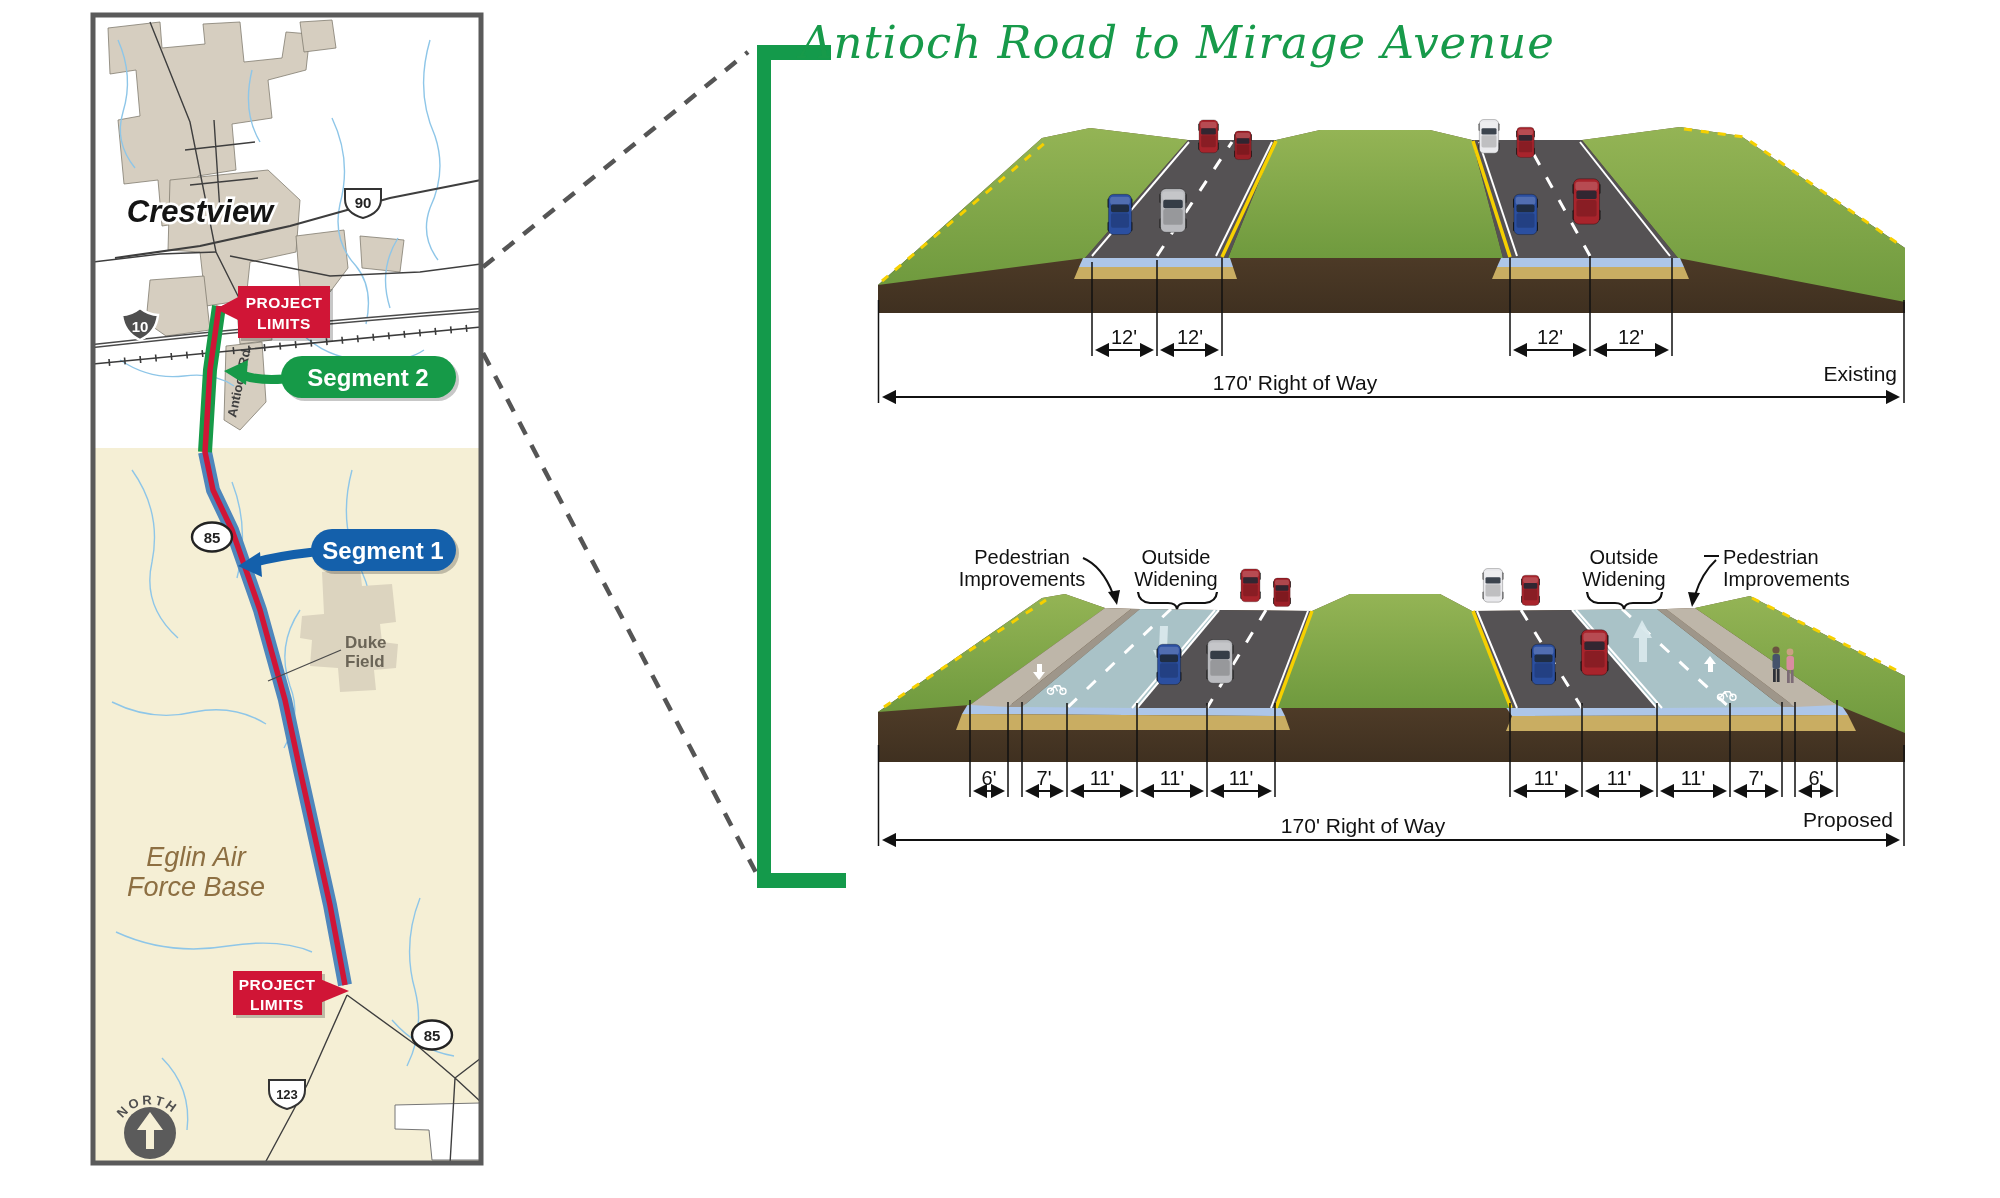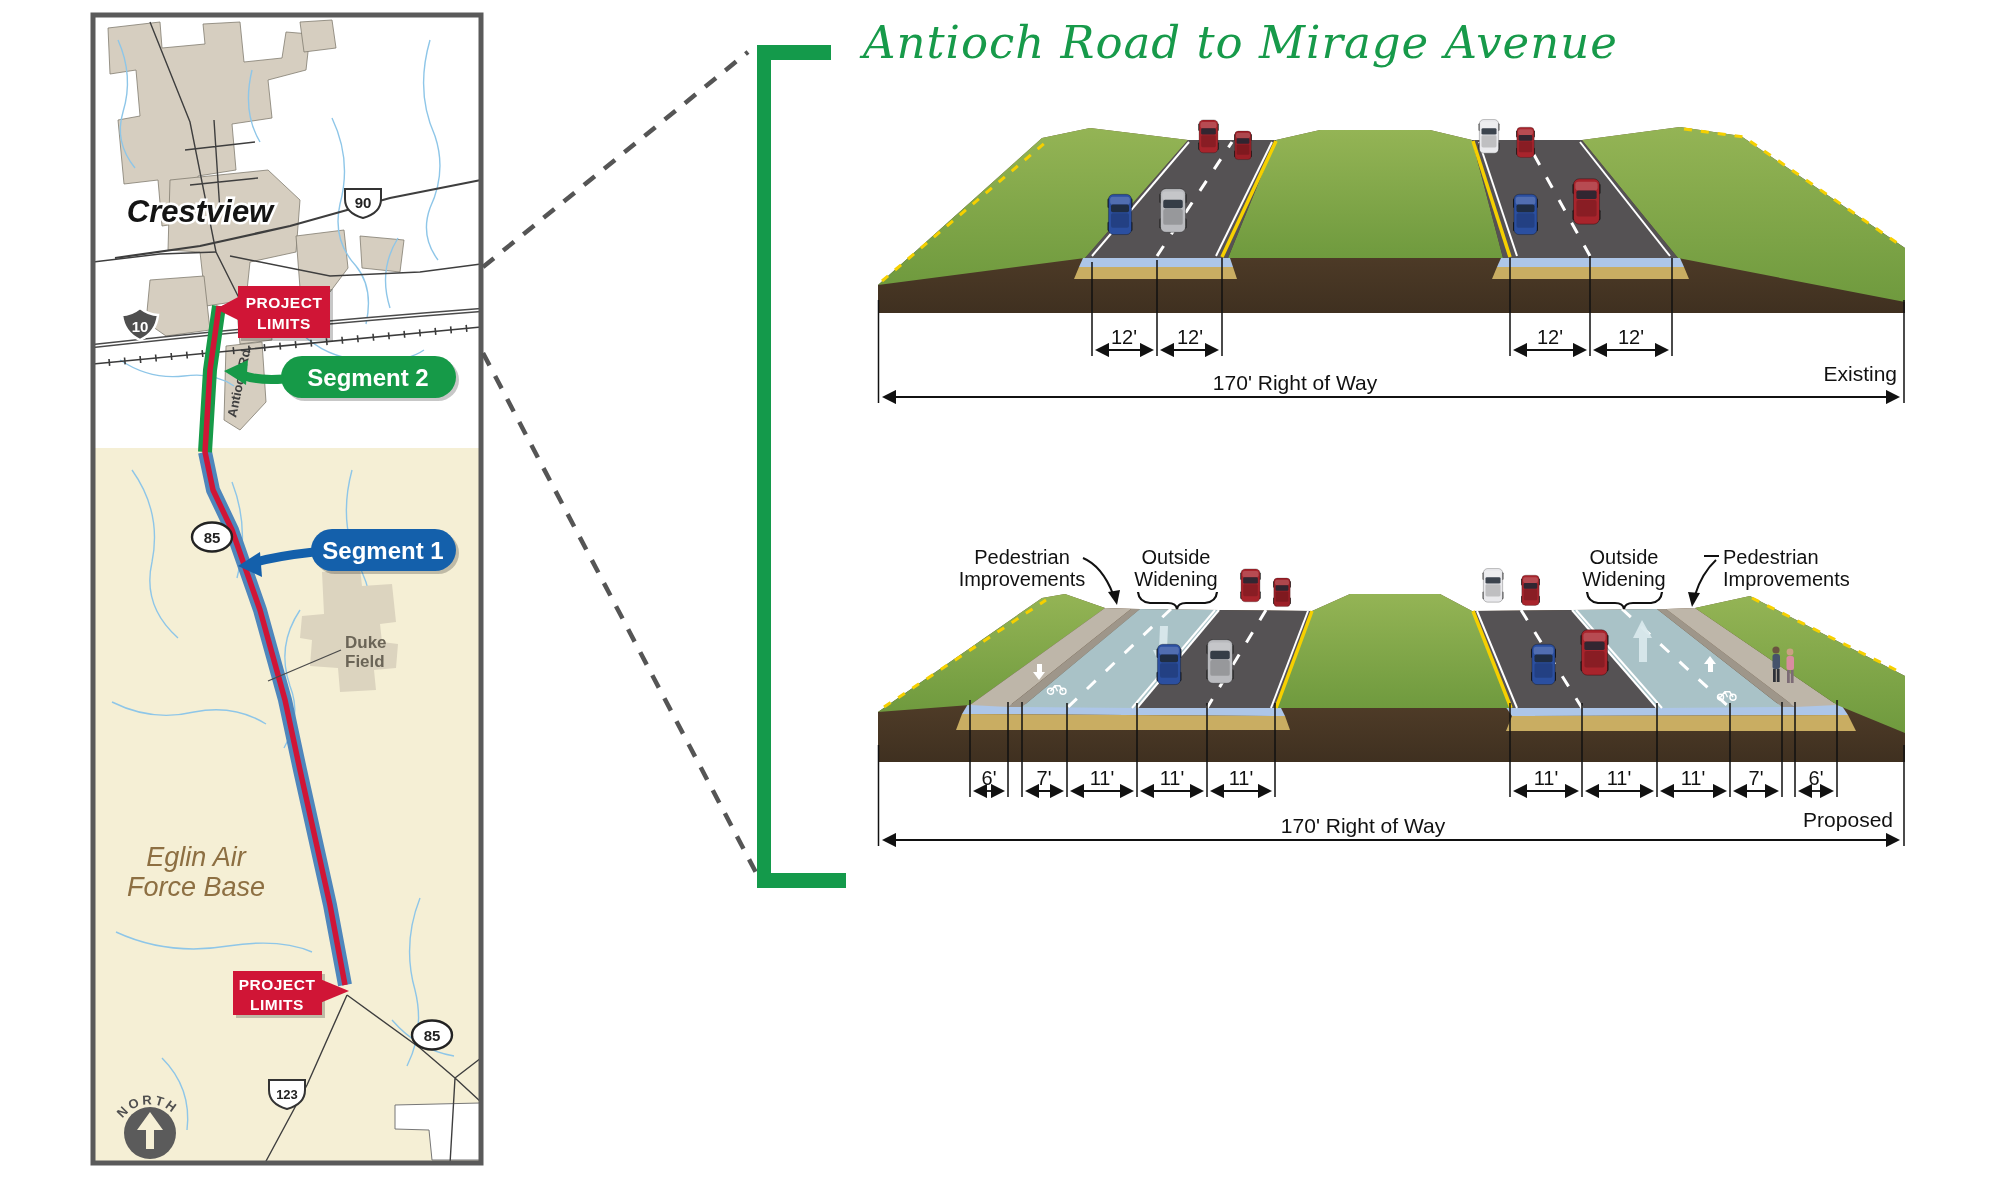--- a/index.html
+++ b/index.html
@@ -3,21 +3,21 @@
 <meta charset="utf-8">
 <style>
   html,body{margin:0;padding:0;background:#fff;}
   #stage{position:relative;width:2000px;height:1198px;background:#fff;overflow:hidden;
          font-family:"Liberation Sans",sans-serif;}
   svg{position:absolute;overflow:visible;}
   #map-svg{left:90px;top:12px;}
   #connector-svg{left:450px;top:20px;}
   #existing-svg{left:860px;top:85px;}
   #proposed-svg{left:860px;top:540px;}
-  #page-title{position:absolute;left:863px;top:16px;width:840px;
+  #page-title{position:absolute;left:800px;top:16px;width:840px;
     font-family:"DejaVu Serif","Liberation Serif",serif;
     font-style:italic;font-size:45px;font-weight:500;color:#179a4a;letter-spacing:1px;}
   text{font-family:"Liberation Sans",sans-serif;}
   .dim-line{stroke:#111;stroke-width:1.5;fill:none;}
   .dim-arrow{stroke:#111;stroke-width:1.8;fill:none;}
   .dim-text{font-size:20px;fill:#111;}
   .note-text{font-size:20px;fill:#111;}
   .row-text{font-size:21px;fill:#111;}
   .lane-white-thin{stroke:#fff;stroke-width:2;fill:none;}
   .lane-dash{stroke:#fff;stroke-width:3;fill:none;stroke-dasharray:12 14;}

